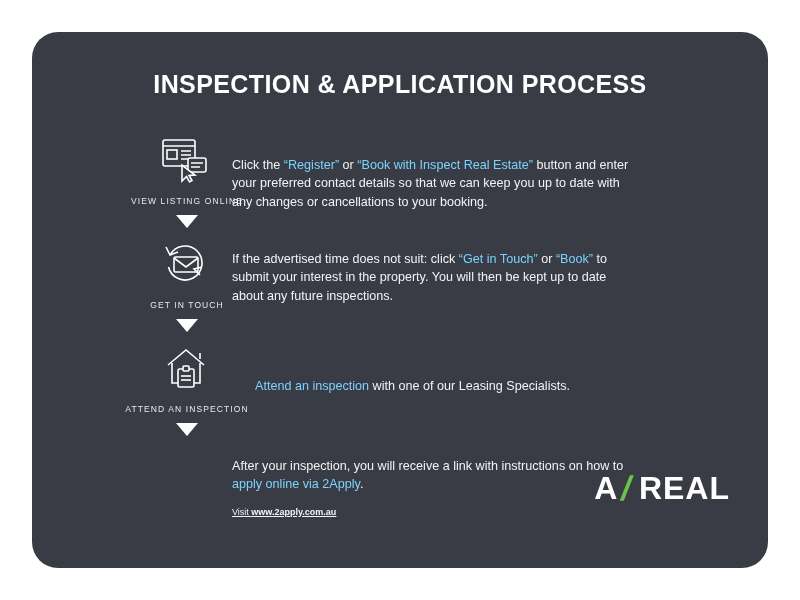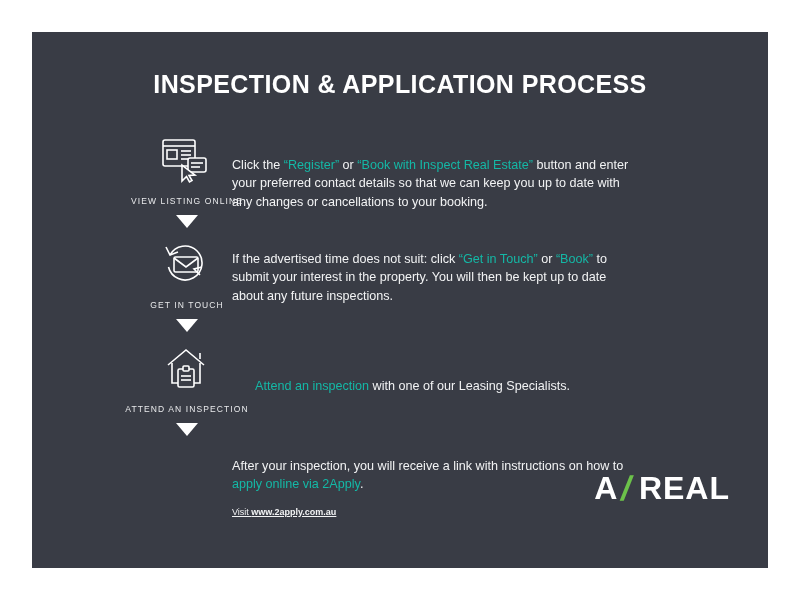--- a/index.html
+++ b/index.html
@@ -15,20 +15,21 @@
   }
   .slide {
     position: absolute;
     left: 32px;
     top: 32px;
     width: 736px;
     height: 536px;
     background: #393c45;
     color: #ffffff;
     overflow: hidden;
+    border-radius: 26px;
   }
   .title {
     position: absolute;
     top: 38px;
     left: 0;
     width: 736px;
     text-align: center;
     font-size: 25px;
     font-weight: bold;
     letter-spacing: 0.4px;
@@ -76,21 +77,21 @@
     position: absolute;
     width: 400px;
     font-size: 12.6px;
     line-height: 1.45;
     color: #f2f3f4;
   }
   .tb1 { top: 24px; }
   .tb2 { top: 118px; }
   .tb3 { top: 245px; margin-left: 23px; }
   .tb4 { top: 325px; }
-  .green { color: #14b8a6; }
+  .green { color: #7dd3fc; }
   .small-note {
     margin-top: 12px;
     font-size: 9px;
     color: #f2f3f4;
     font-weight: bold;
     text-decoration: underline;
   }
   .small-note .lite { font-weight: normal; }
 
   .logo {

